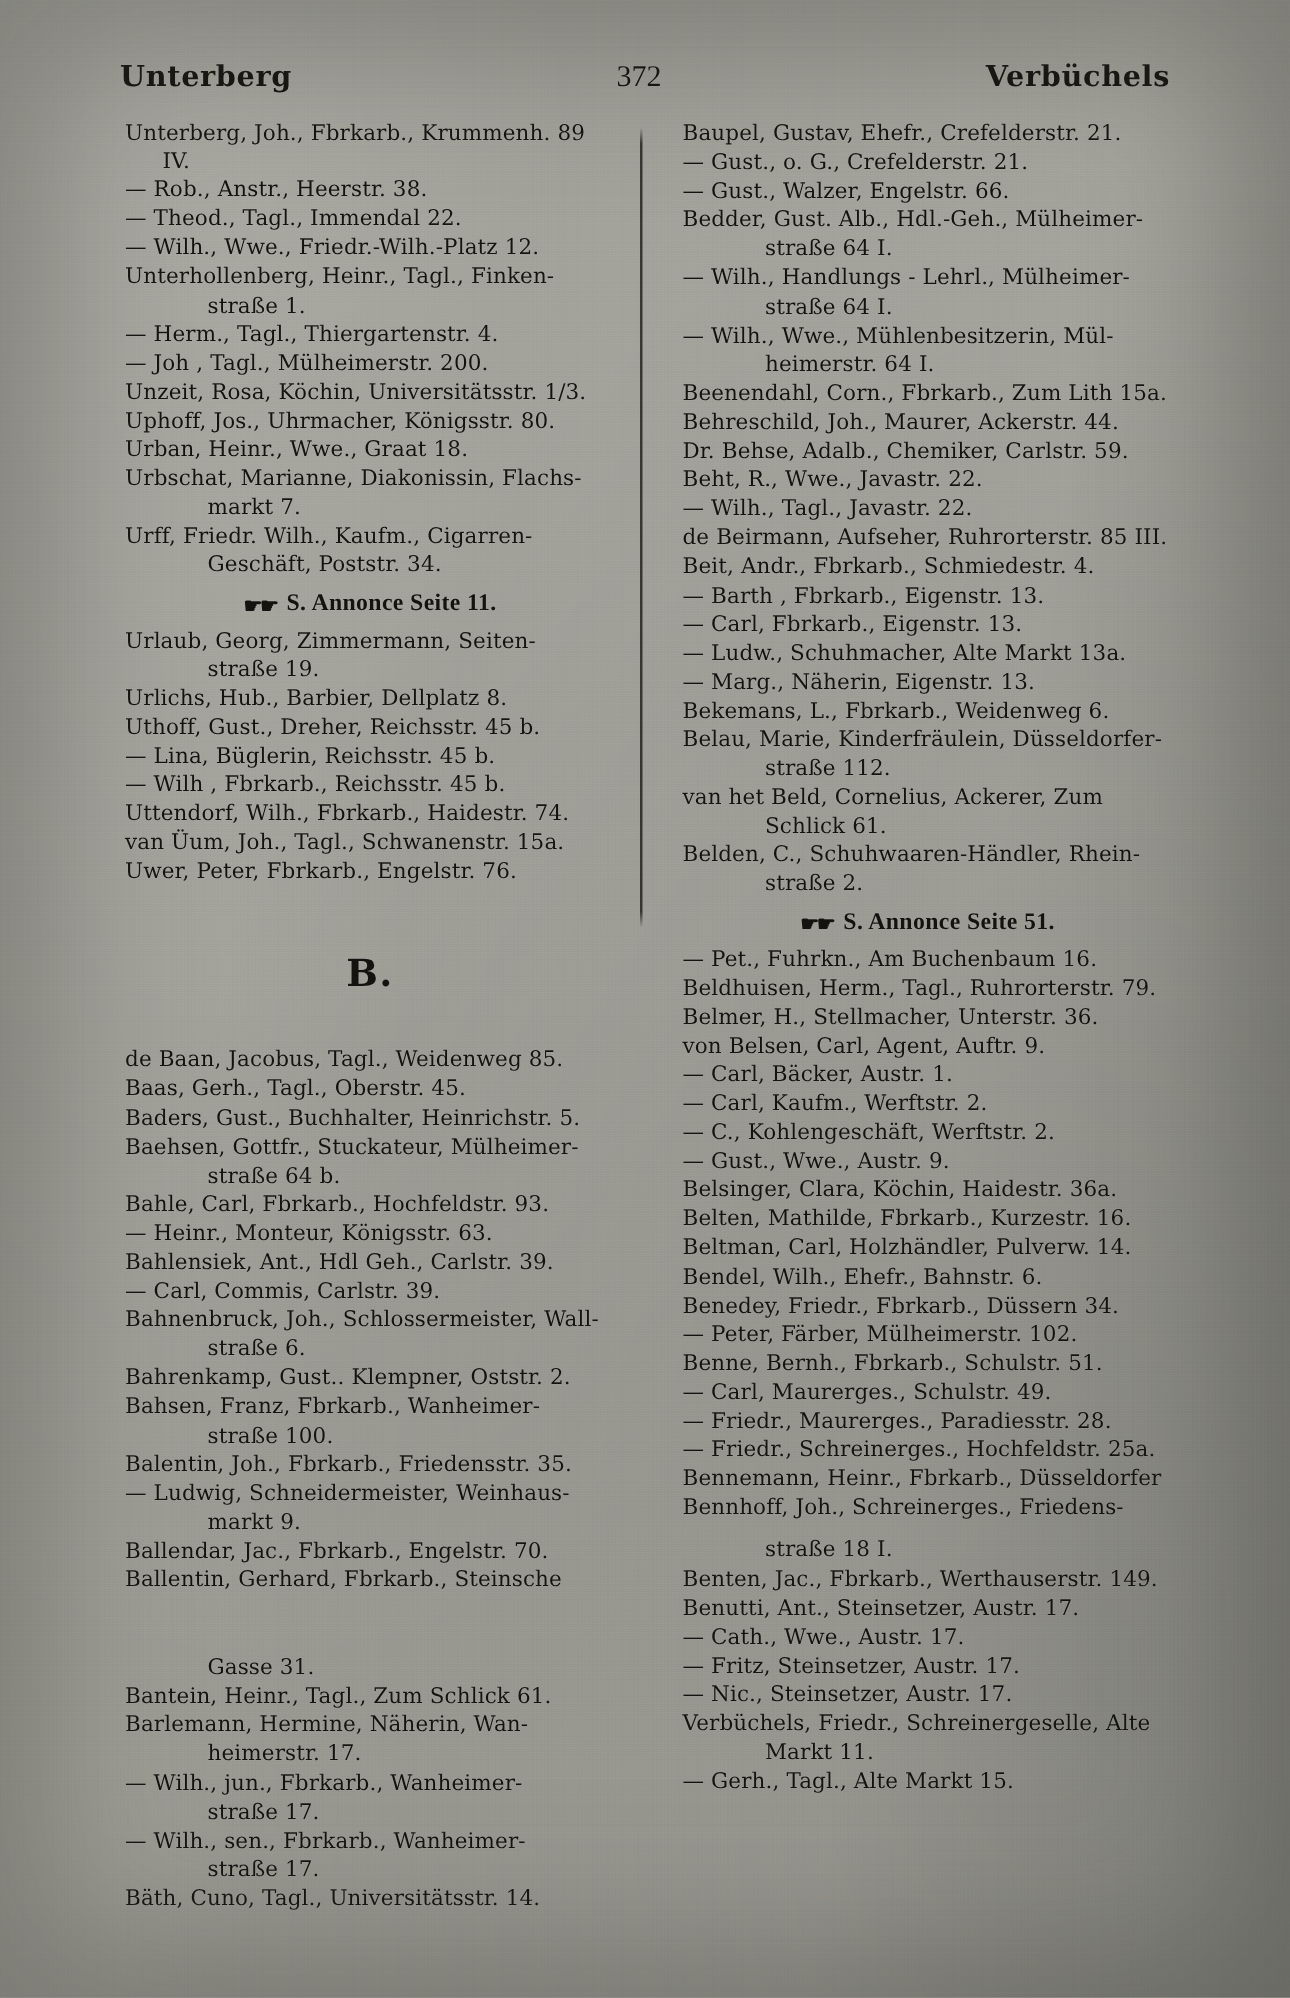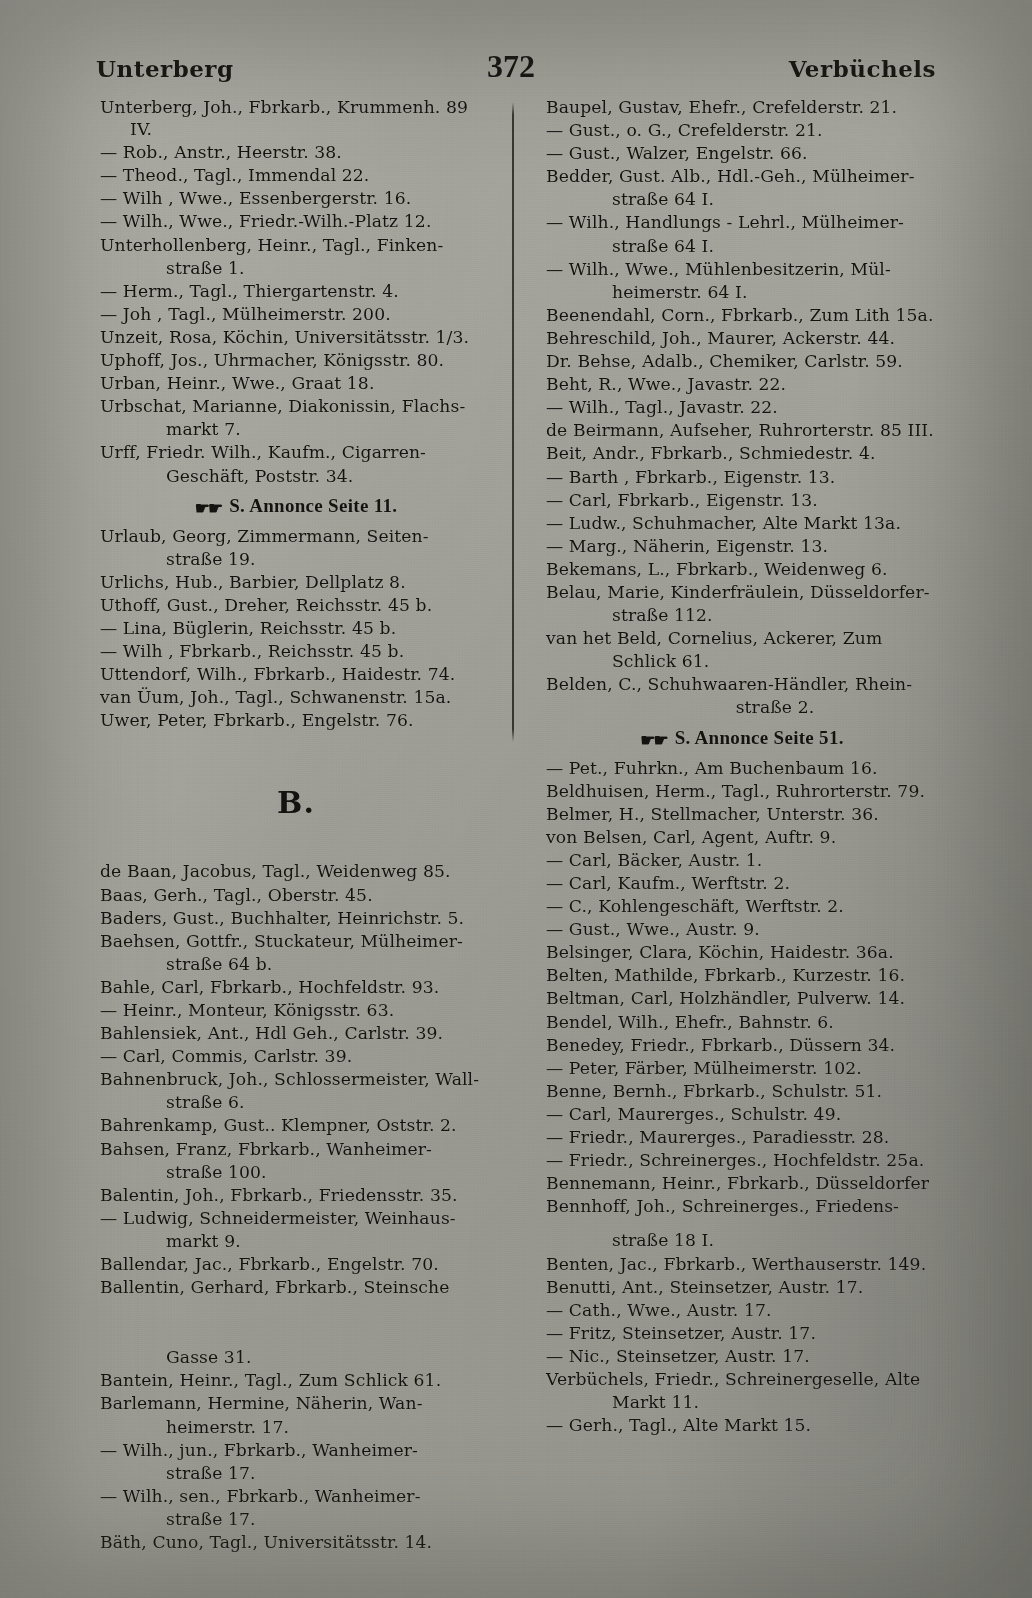--- a/index.html
+++ b/index.html
@@ -52,22 +52,22 @@
     color: #14130f;
   }
   .runhead .side {
     font-family: "DejaVu Serif", serif;
     font-weight: bold;
     font-size: 23px;
     letter-spacing: 0.5px;
   }
   .runhead .pageno {
     font-family: "Liberation Serif", serif;
-    font-size: 32px;
-    font-weight: bold;
+    font-size: 24px;
+    font-weight: normal;
   }
   .columns {
     position: absolute;
     top: 96px;
     left: 100px;
     width: 838px;
     height: 1460px;
     display: flex;
   }
   .col {
@@ -140,21 +140,20 @@
     <div class="side blurtext">Verbüchels</div>
   </div>
 
   <div class="columns">
 
     <div class="col left">
       <div id="left-entries-1">
           <div class="entry blurtext">Unterberg, Joh., Fbrkarb., Krummenh. 89 IV.</div>
           <div class="entry blurtext">— Rob., Anstr., Heerstr. 38.</div>
           <div class="entry blurtext">— Theod., Tagl., Immendal 22.</div>
-          <div class="entry blurtext">— Wilh , Wwe., Essenbergerstr. 16.</div>
           <div class="entry blurtext">— Wilh., Wwe., Friedr.-Wilh.-Platz 12.</div>
           <div class="entry blurtext">Unterhollenberg, Heinr., Tagl., Finken-</div>
           <div class="entry blurtext" style="padding-left: 66px; text-indent: 0px;">straße 1.</div>
           <div class="entry blurtext">— Herm., Tagl., Thiergartenstr. 4.</div>
           <div class="entry blurtext">— Joh , Tagl., Mülheimerstr. 200.</div>
           <div class="entry blurtext">Unzeit, Rosa, Köchin, Universitätsstr. 1/3.</div>
           <div class="entry blurtext">Uphoff, Jos., Uhrmacher, Königsstr. 80.</div>
           <div class="entry blurtext">Urban, Heinr., Wwe., Graat 18.</div>
           <div class="entry blurtext">Urbschat, Marianne, Diakonissin, Flachs-</div>
           <div class="entry blurtext" style="padding-left: 66px; text-indent: 0px;">markt 7.</div>
@@ -231,21 +230,21 @@
           <div class="entry blurtext">— Barth , Fbrkarb., Eigenstr. 13.</div>
           <div class="entry blurtext">— Carl, Fbrkarb., Eigenstr. 13.</div>
           <div class="entry blurtext">— Ludw., Schuhmacher, Alte Markt 13a.</div>
           <div class="entry blurtext">— Marg., Näherin, Eigenstr. 13.</div>
           <div class="entry blurtext">Bekemans, L., Fbrkarb., Weidenweg 6.</div>
           <div class="entry blurtext">Belau, Marie, Kinderfräulein, Düsseldorfer-</div>
           <div class="entry blurtext" style="padding-left: 66px; text-indent: 0px;">straße 112.</div>
           <div class="entry blurtext">van het Beld, Cornelius, Ackerer, Zum</div>
           <div class="entry blurtext" style="padding-left: 66px; text-indent: 0px;">Schlick 61.</div>
           <div class="entry blurtext">Belden, C., Schuhwaaren-Händler, Rhein-</div>
-          <div class="entry blurtext" style="padding-left: 66px; text-indent: 0px; text-align: center;">straße 2.</div>
+          <div class="entry blurtext" style="padding-left: 66px; text-indent: 0px;">straße 2.</div>
         </div>
       <div class="annonce blurtext">
         <span class="hand">☛☛</span><span>S. Annonce Seite 51.</span>
       </div>
       <div id="right-entries-2">
           <div class="entry blurtext">— Pet., Fuhrkn., Am Buchenbaum 16.</div>
           <div class="entry blurtext">Beldhuisen, Herm., Tagl., Ruhrorterstr. 79.</div>
           <div class="entry blurtext">Belmer, H., Stellmacher, Unterstr. 36.</div>
           <div class="entry blurtext">von Belsen, Carl, Agent, Auftr. 9.</div>
           <div class="entry blurtext">— Carl, Bäcker, Austr. 1.</div>

